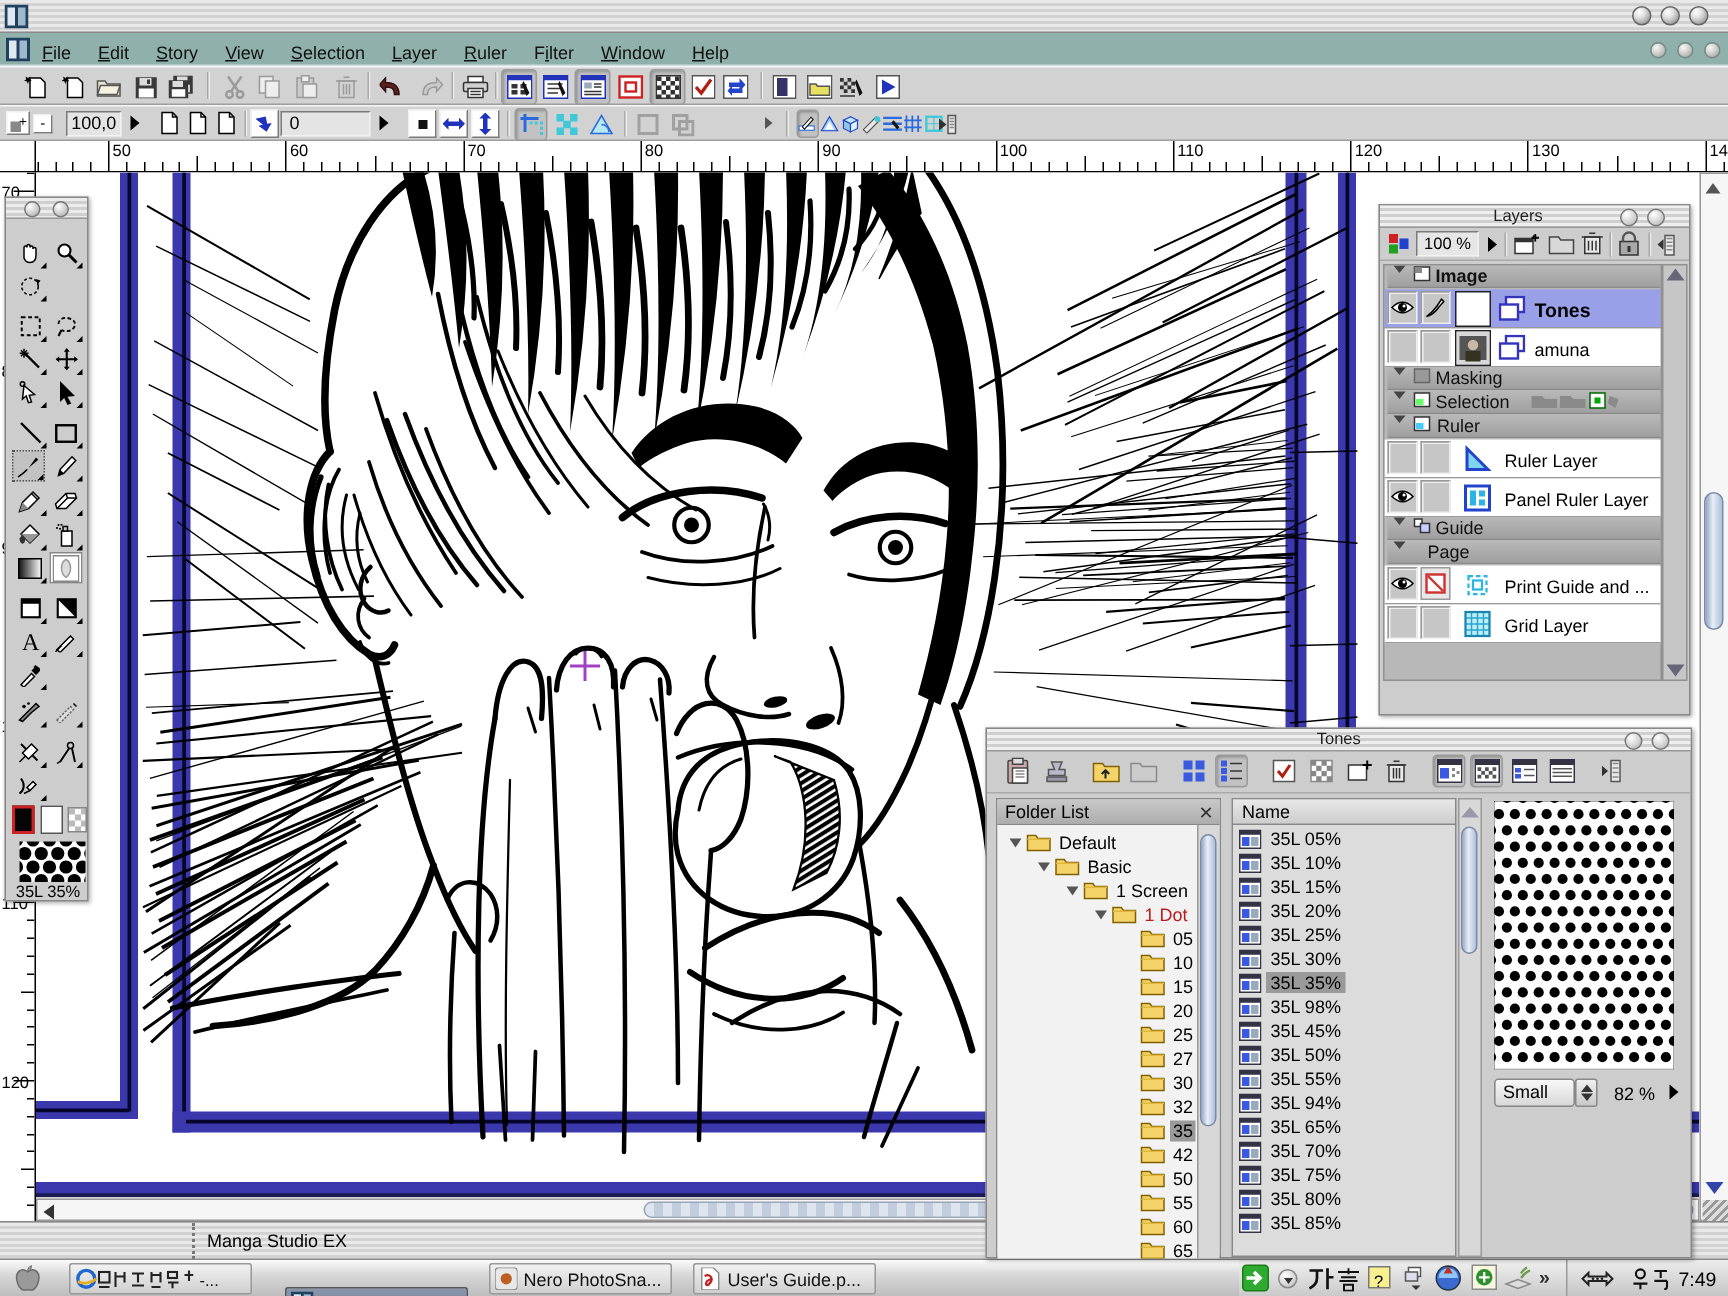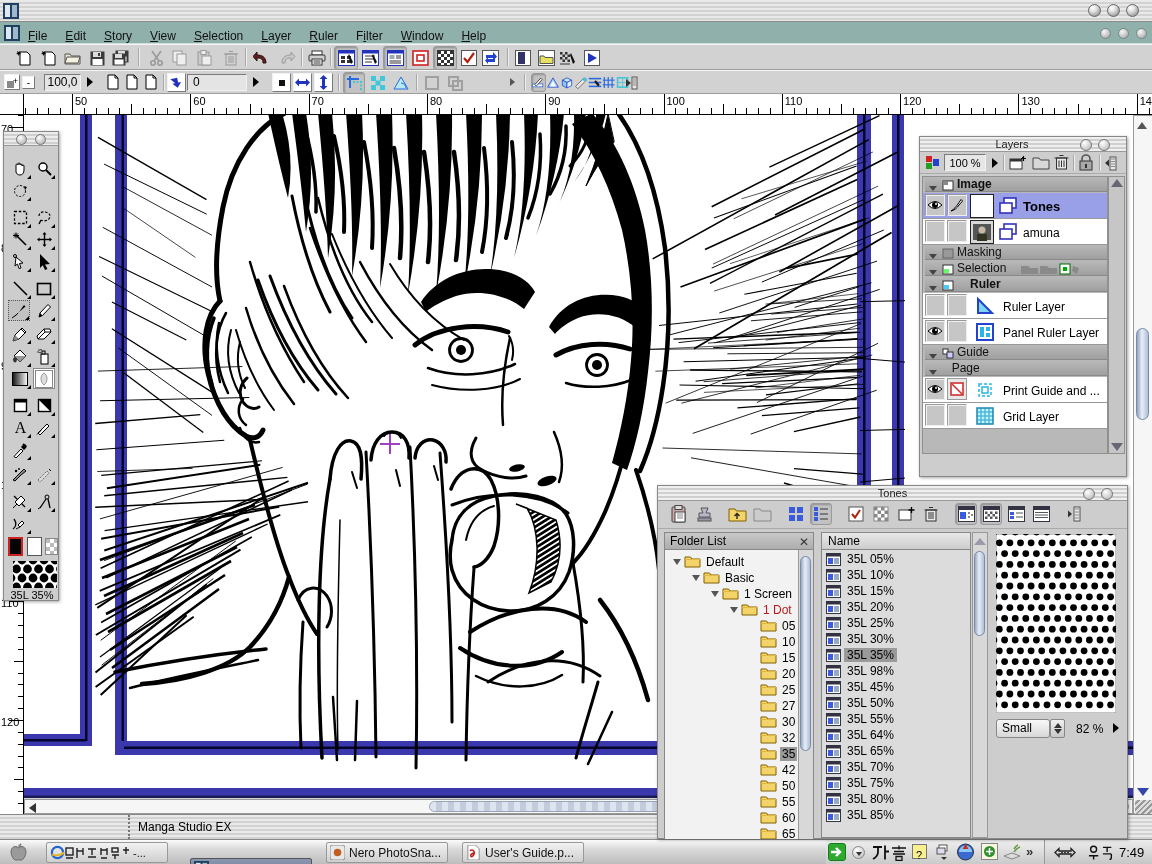--- a/index.html
+++ b/index.html
@@ -8,21 +8,21 @@
 .inset{border-top:1px solid #7a7a7a;border-left:1px solid #7a7a7a;border-right:1px solid #f2f2f2;border-bottom:1px solid #f2f2f2}
 .tbtn{position:absolute;width:22px;height:22px;display:flex;align-items:center;justify-content:center}
 .tbtn.pressed{border:1px solid #9a9a9a;border-radius:3px;background:#c2c2c2;box-shadow:inset 1px 1px 2px #909090}
 .sep{position:absolute;width:2px;background:#a8a8a8;border-right:1px solid #eee}
 .stripes{background:repeating-linear-gradient(180deg,#e9e9e9 0 2px,#d2d2d2 2px 4px)}
 .mi{display:inline-block;margin-right:0px;padding:0 9px;font-size:12px;color:#111}
 .mi u{text-decoration:underline}
 .ball{position:absolute;width:13px;height:13px;border-radius:50%;background:radial-gradient(circle at 35% 28%,#ffffff 0%,#e0e0e0 35%,#9a9a9a 80%,#777 100%);border:1px solid #666}
 .pal{position:absolute;background:#cdcdcd;border:1px solid #888;box-shadow:1px 1px 3px rgba(0,0,0,.35)}
 .paltitle{position:relative;height:15px;background:repeating-linear-gradient(180deg,#efefef 0 2px,#cfcfcf 2px 4px);border-bottom:1px solid #999;text-align:center;font-size:11px;color:#222}
-.lrow{position:absolute;left:2px;width:182px;display:flex;align-items:flex-end}
+.lrow{position:absolute;left:2px;width:182px;display:flex;align-items:flex-start}
 .lhdr{background:linear-gradient(180deg,#b8b8b8,#9f9f9f);border-bottom:1px solid #8a8a8a;font-size:12px;color:#111}
 .lbox{width:20px;height:22px;background:#c6c6c6;border:1px solid #999;border-right-color:#eee;border-bottom-color:#eee;box-shadow:inset 1px 1px 0 #f0f0f0}
 </style></head><body>
 <div class="abs stripes" style="left:0;top:0;width:1152px;height:22px;border-bottom:1px solid #8a8a8a">
     <svg class="abs" style="left:3px;top:3px" width="16" height="16" viewBox="0 0 16 16">
       <rect x="0" y="0" width="16" height="16" fill="#204060"></rect>
       <rect x="2" y="2" width="5" height="12" fill="#dfe8f0"></rect>
       <rect x="9" y="2" width="5" height="12" fill="#9fb8cc"></rect>
     </svg>
     <div class="ball" style="left:1088px;top:4px"></div>
@@ -1315,21 +1315,21 @@
         </span>
       </div>
       <div class="lrow lhdr" style="top:100px;height:15px">
         <span style="margin-left:4px;width:0;height:0;border-top:5px solid #444;border-left:4px solid transparent;border-right:4px solid transparent;display:inline-block"></span>
         <span style="margin-left:5px;display:inline-flex">
           <svg width="12" height="11" viewBox="0 0 12 11">
             <rect x="1" y="1" width="10" height="9" fill="#fff" stroke="#333"></rect>
             <rect x="2" y="5" width="5" height="4" fill="#4cf"></rect>
           </svg>
         </span>
-        <span style="margin-left:16px;font-weight:bold">Ruler</span>
+        <span style="margin-left:4px;font-weight:normal">Ruler</span>
       </div>
       <div style="position:absolute;left:0px;top:116px;width:186px;height:26px;background:#fff;border-bottom:1px solid #999"></div>
       <div class="lbox" style="position:absolute;left:2px;top:117px;display:flex;align-items:center;justify-content:center"></div>
       <div class="lbox" style="position:absolute;left:24px;top:117px;display:flex;align-items:center;justify-content:center"></div>
       <svg style="position:absolute;left:52px;top:119px" width="20" height="20" viewBox="0 0 20 20">
         <path d="M3,17 L3,3 L17,17 z" fill="#7fd4f0" stroke="#2244cc" stroke-width="2"></path>
       </svg>
       <div style="position:absolute;left:80px;top:123px;font-size:12px;color:#000">Ruler Layer</div>
       <div style="position:absolute;left:0px;top:142px;width:186px;height:26px;background:#fff;border-bottom:1px solid #999"></div>
       <div class="lbox" style="position:absolute;left:2px;top:143px;display:flex;align-items:center;justify-content:center">
@@ -1748,21 +1748,21 @@
         <rect x="2" y="5" width="5" height="6" fill="#3a5adf"></rect>
         <rect x="8" y="5" width="5" height="6" fill="#9ab"></rect>
       </svg>
       <div style="position:absolute;left:22px;top:179px;font-size:12px;color:#000;padding:0 3px">35L 55%</div>
       <svg style="position:absolute;left:4px;top:196px" width="15" height="13" viewBox="0 0 15 13">
         <rect x="0.5" y="0.5" width="14" height="12" fill="#fff" stroke="#334"></rect>
         <rect x="0.5" y="0.5" width="14" height="3" fill="#334"></rect>
         <rect x="2" y="5" width="5" height="6" fill="#3a5adf"></rect>
         <rect x="8" y="5" width="5" height="6" fill="#9ab"></rect>
       </svg>
-      <div style="position:absolute;left:22px;top:195px;font-size:12px;color:#000;padding:0 3px">35L 64%</div>
+      <div style="position:absolute;left:22px;top:195px;font-size:12px;color:#000;padding:0 3px">35L 94%</div>
       <svg style="position:absolute;left:4px;top:212px" width="15" height="13" viewBox="0 0 15 13">
         <rect x="0.5" y="0.5" width="14" height="12" fill="#fff" stroke="#334"></rect>
         <rect x="0.5" y="0.5" width="14" height="3" fill="#334"></rect>
         <rect x="2" y="5" width="5" height="6" fill="#3a5adf"></rect>
         <rect x="8" y="5" width="5" height="6" fill="#9ab"></rect>
       </svg>
       <div style="position:absolute;left:22px;top:211px;font-size:12px;color:#000;padding:0 3px">35L 65%</div>
       <svg style="position:absolute;left:4px;top:228px" width="15" height="13" viewBox="0 0 15 13">
         <rect x="0.5" y="0.5" width="14" height="12" fill="#fff" stroke="#334"></rect>
         <rect x="0.5" y="0.5" width="14" height="3" fill="#334"></rect>

